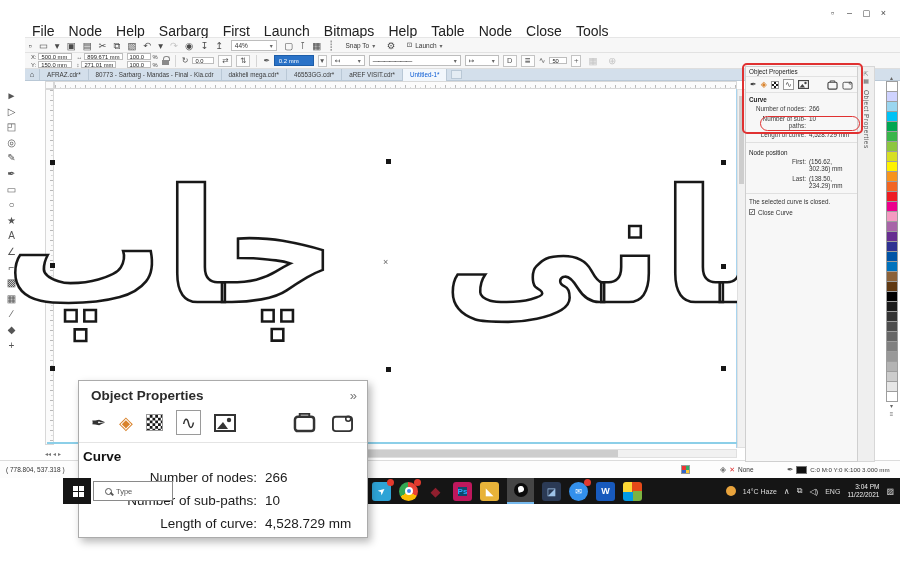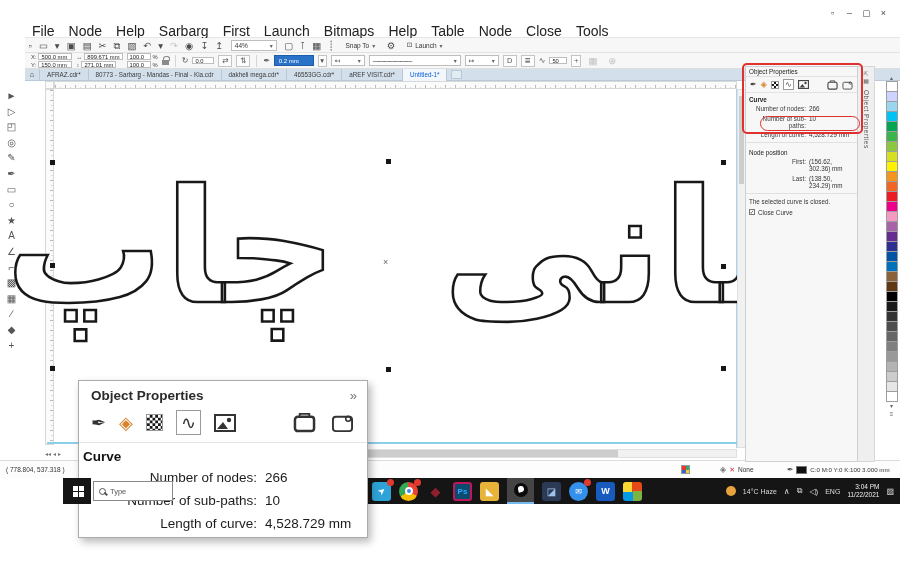--- a/index.html
+++ b/index.html
@@ -97,21 +97,21 @@
   .ov-sec{font-size:13.5px;font-weight:bold;color:#111;padding:6px 0 2px 4px}
   .ov-grid{display:grid;grid-template-columns:178px auto;column-gap:8px;row-gap:8px;padding:4px 0;font-size:13.5px;color:#1c1c1c}
   .ov-grid .lab{text-align:right}
 
   
   .taskbar{left:63px;top:478px;width:837px;height:26px;background:#151515;z-index:40}
   .startbtn{left:65px;top:478px;width:26px;height:26px;display:flex;align-items:center;justify-content:center;z-index:60;background:#151515}
   .winlogo{display:grid;grid-template-columns:5px 5px;grid-template-rows:5px 5px;gap:1px}
   .winlogo div{background:#fff}
   .searchbox{left:93px;top:481px;width:80px;height:20px;background:#fff;border:1px solid #8a8a8a;z-index:60;
-             display:flex;align-items:center;gap:4px;padding:0 5px}
+             display:flex;align-items:center;gap:4px;padding:0 11px}
   .mag{width:7px;height:7px;border:1.4px solid #555;border-radius:50%;position:relative;flex:none}
   .mag::after{content:"";position:absolute;width:4px;height:1.5px;background:#555;transform:rotate(45deg);right:-3px;bottom:-1px}
   .tk-icons{left:372px;top:478px;height:26px;display:flex;align-items:center;gap:8px;z-index:41}
   .tkic{width:19px;height:19px;border-radius:3px;display:flex;align-items:center;justify-content:center;position:relative;flex:none}
   .badge{position:absolute;right:-3px;top:-3px;width:7px;height:7px;border-radius:50%;background:#e23a2e}
   .tk-active{background:#454545;height:26px;width:27px;border-radius:0;border-bottom:2px solid #76b9ed}
   .tray{right:0;top:478px;height:26px;display:flex;align-items:center;gap:7px;padding-right:6px;color:#ddd;font-size:7px;z-index:41}
   .trayglyph{color:#ddd;font-size:8px}
   .timebox{text-align:right;font-size:6.5px;line-height:8px;color:#eee}
 </style>
@@ -446,21 +446,21 @@
       <span style="color:#fff;font-size:9px;transform:rotate(-40deg)">➤</span>
         <span class="badge"></span>
       </span>
     <span class="tkic" style="background:conic-gradient(#ea4335 0 33%,#fbbc05 0 66%,#34a853 0 100%);border-radius:50%">
       <span style="width:8px;height:8px;border-radius:50%;background:#4285f4;border:2px solid #fff"></span>
         <span class="badge"></span>
       </span>
     <span class="tkic">
         <span style="color:#8f1f2e;font-size:13px">◆</span>
       </span>
-    <span class="tkic" style="background:#0c4a6e;border:2px solid #be185d">
+    <span class="tkic" style="background:#0c4a6e;border:5px solid #be185d">
       <span style="color:#31a8ff;font-size:8px;font-weight:bold">Ps</span>
       </span>
     <span class="tkic" style="background:#e8b339">
         <span style="color:#fff;font-size:10px">◣</span>
       </span>
     <span class="tkic tk-active">
       <span style="width:14px;height:14px;border-radius:50%;background:#0b0b0b;position:relative">
         <span style="position:absolute;left:4px;top:3px;width:6px;height:6px;border-radius:50% 50% 50% 0;background:#fff;transform:rotate(-15deg)"></span>
         </span>
       </span>

